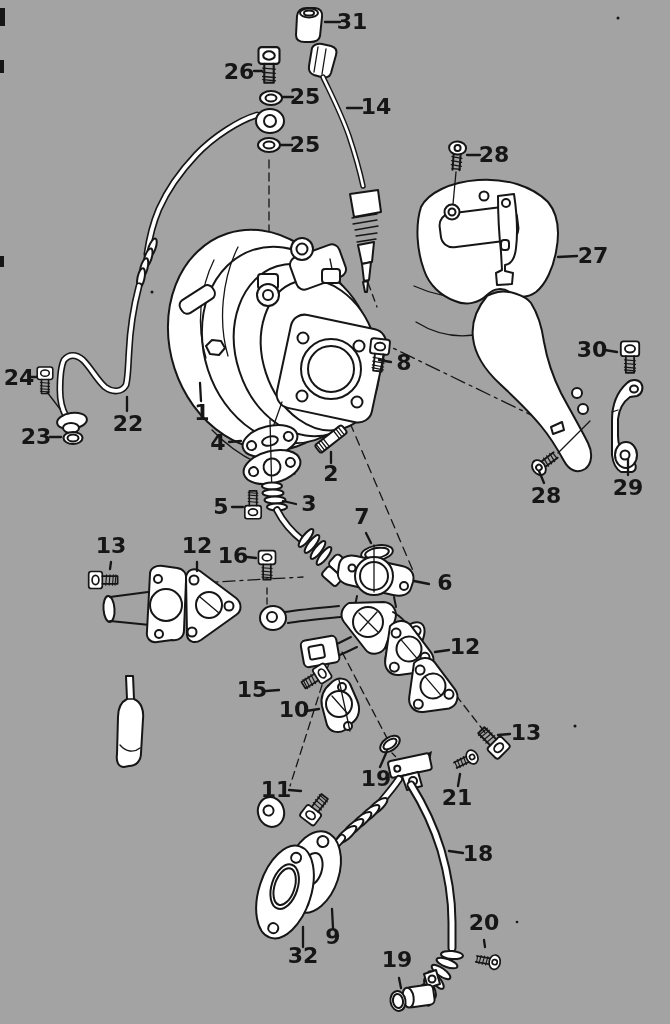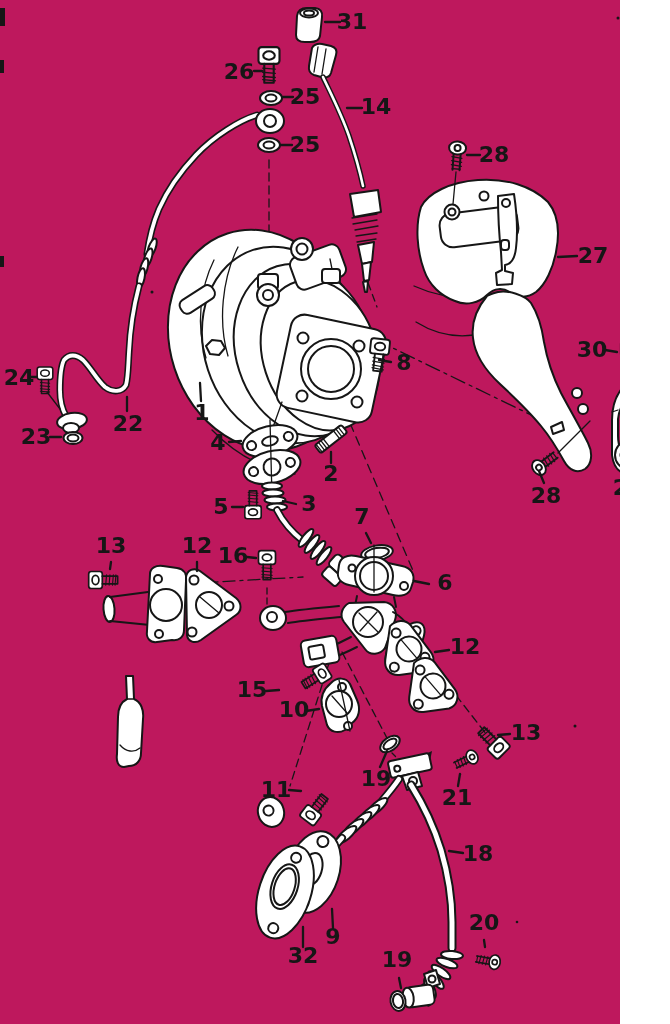--- a/index.html
+++ b/index.html
@@ -1,16 +1,16 @@
 <!DOCTYPE html>
 <html><head>
 <meta charset="utf-8">
 <style>
   html,body{margin:0;padding:0;background:#fff;}
-  .stage{position:relative;width:620px;height:1024px;background:#be185d;overflow:hidden;}
+  .stage{position:relative;width:670px;height:1024px;background:#a3a3a3;overflow:hidden;}
   svg{display:block;}
   .callout{font:700 22px "DejaVu Sans",sans-serif;fill:#161616;text-anchor:middle;}
   .leader{stroke:#161616;stroke-width:2.3;stroke-linecap:round;}
   .ink{stroke:#161616;fill:none;stroke-width:2;stroke-linecap:round;stroke-linejoin:round;}
   .ink-thin{stroke:#161616;fill:none;stroke-width:1.3;stroke-linecap:round;stroke-linejoin:round;}
   .wfill{fill:#ffffff;}
 </style>
 </head>
 <body>
 

